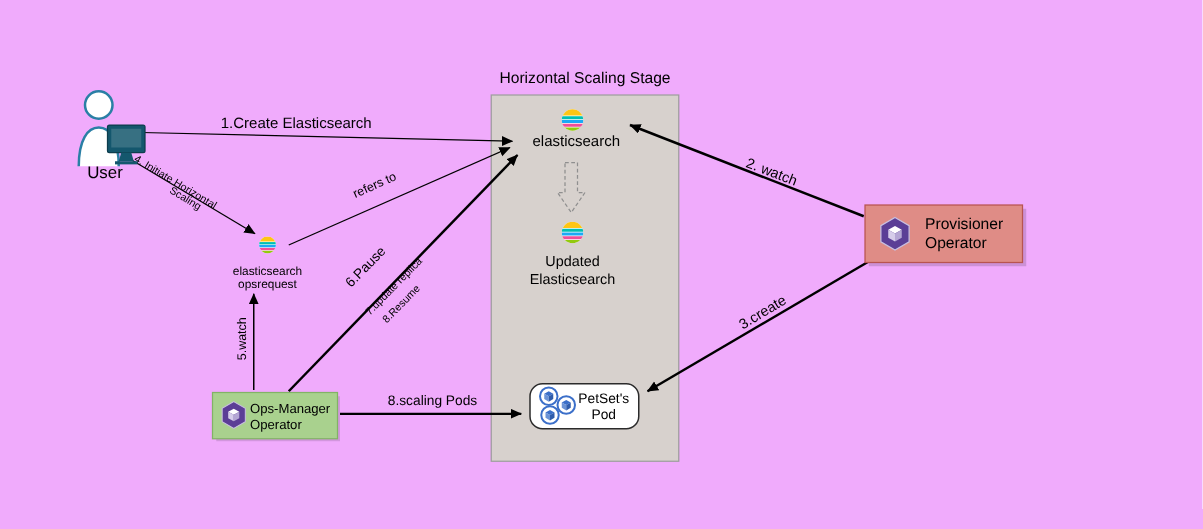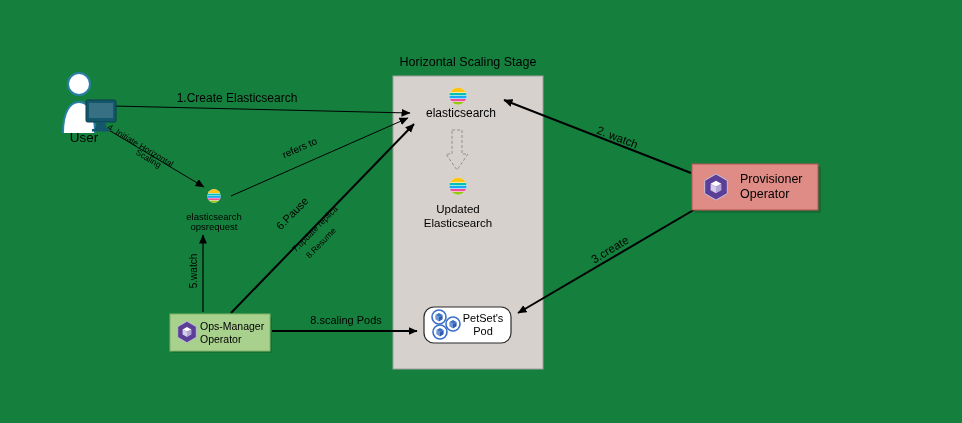--- a/index.html
+++ b/index.html
@@ -1,16 +1,16 @@
 <!DOCTYPE html>
 <html><head>
 <meta charset="utf-8">
 <style>
   html,body{margin:0;padding:0;background:#ffffff;}
-  .canvas{width:962px;height:423px;position:relative;background:#15803d;overflow:hidden;}
+  .canvas{width:962px;height:423px;position:relative;background:#f0abfc;overflow:hidden;}
   svg{display:block;}
   text{fill:#000000;}
 </style>
 </head>
 <body>
 
 <div class="canvas">
 <svg width="962" height="423" viewBox="0 0 962 423" font-family="Liberation Sans, sans-serif">
 
   <defs>

